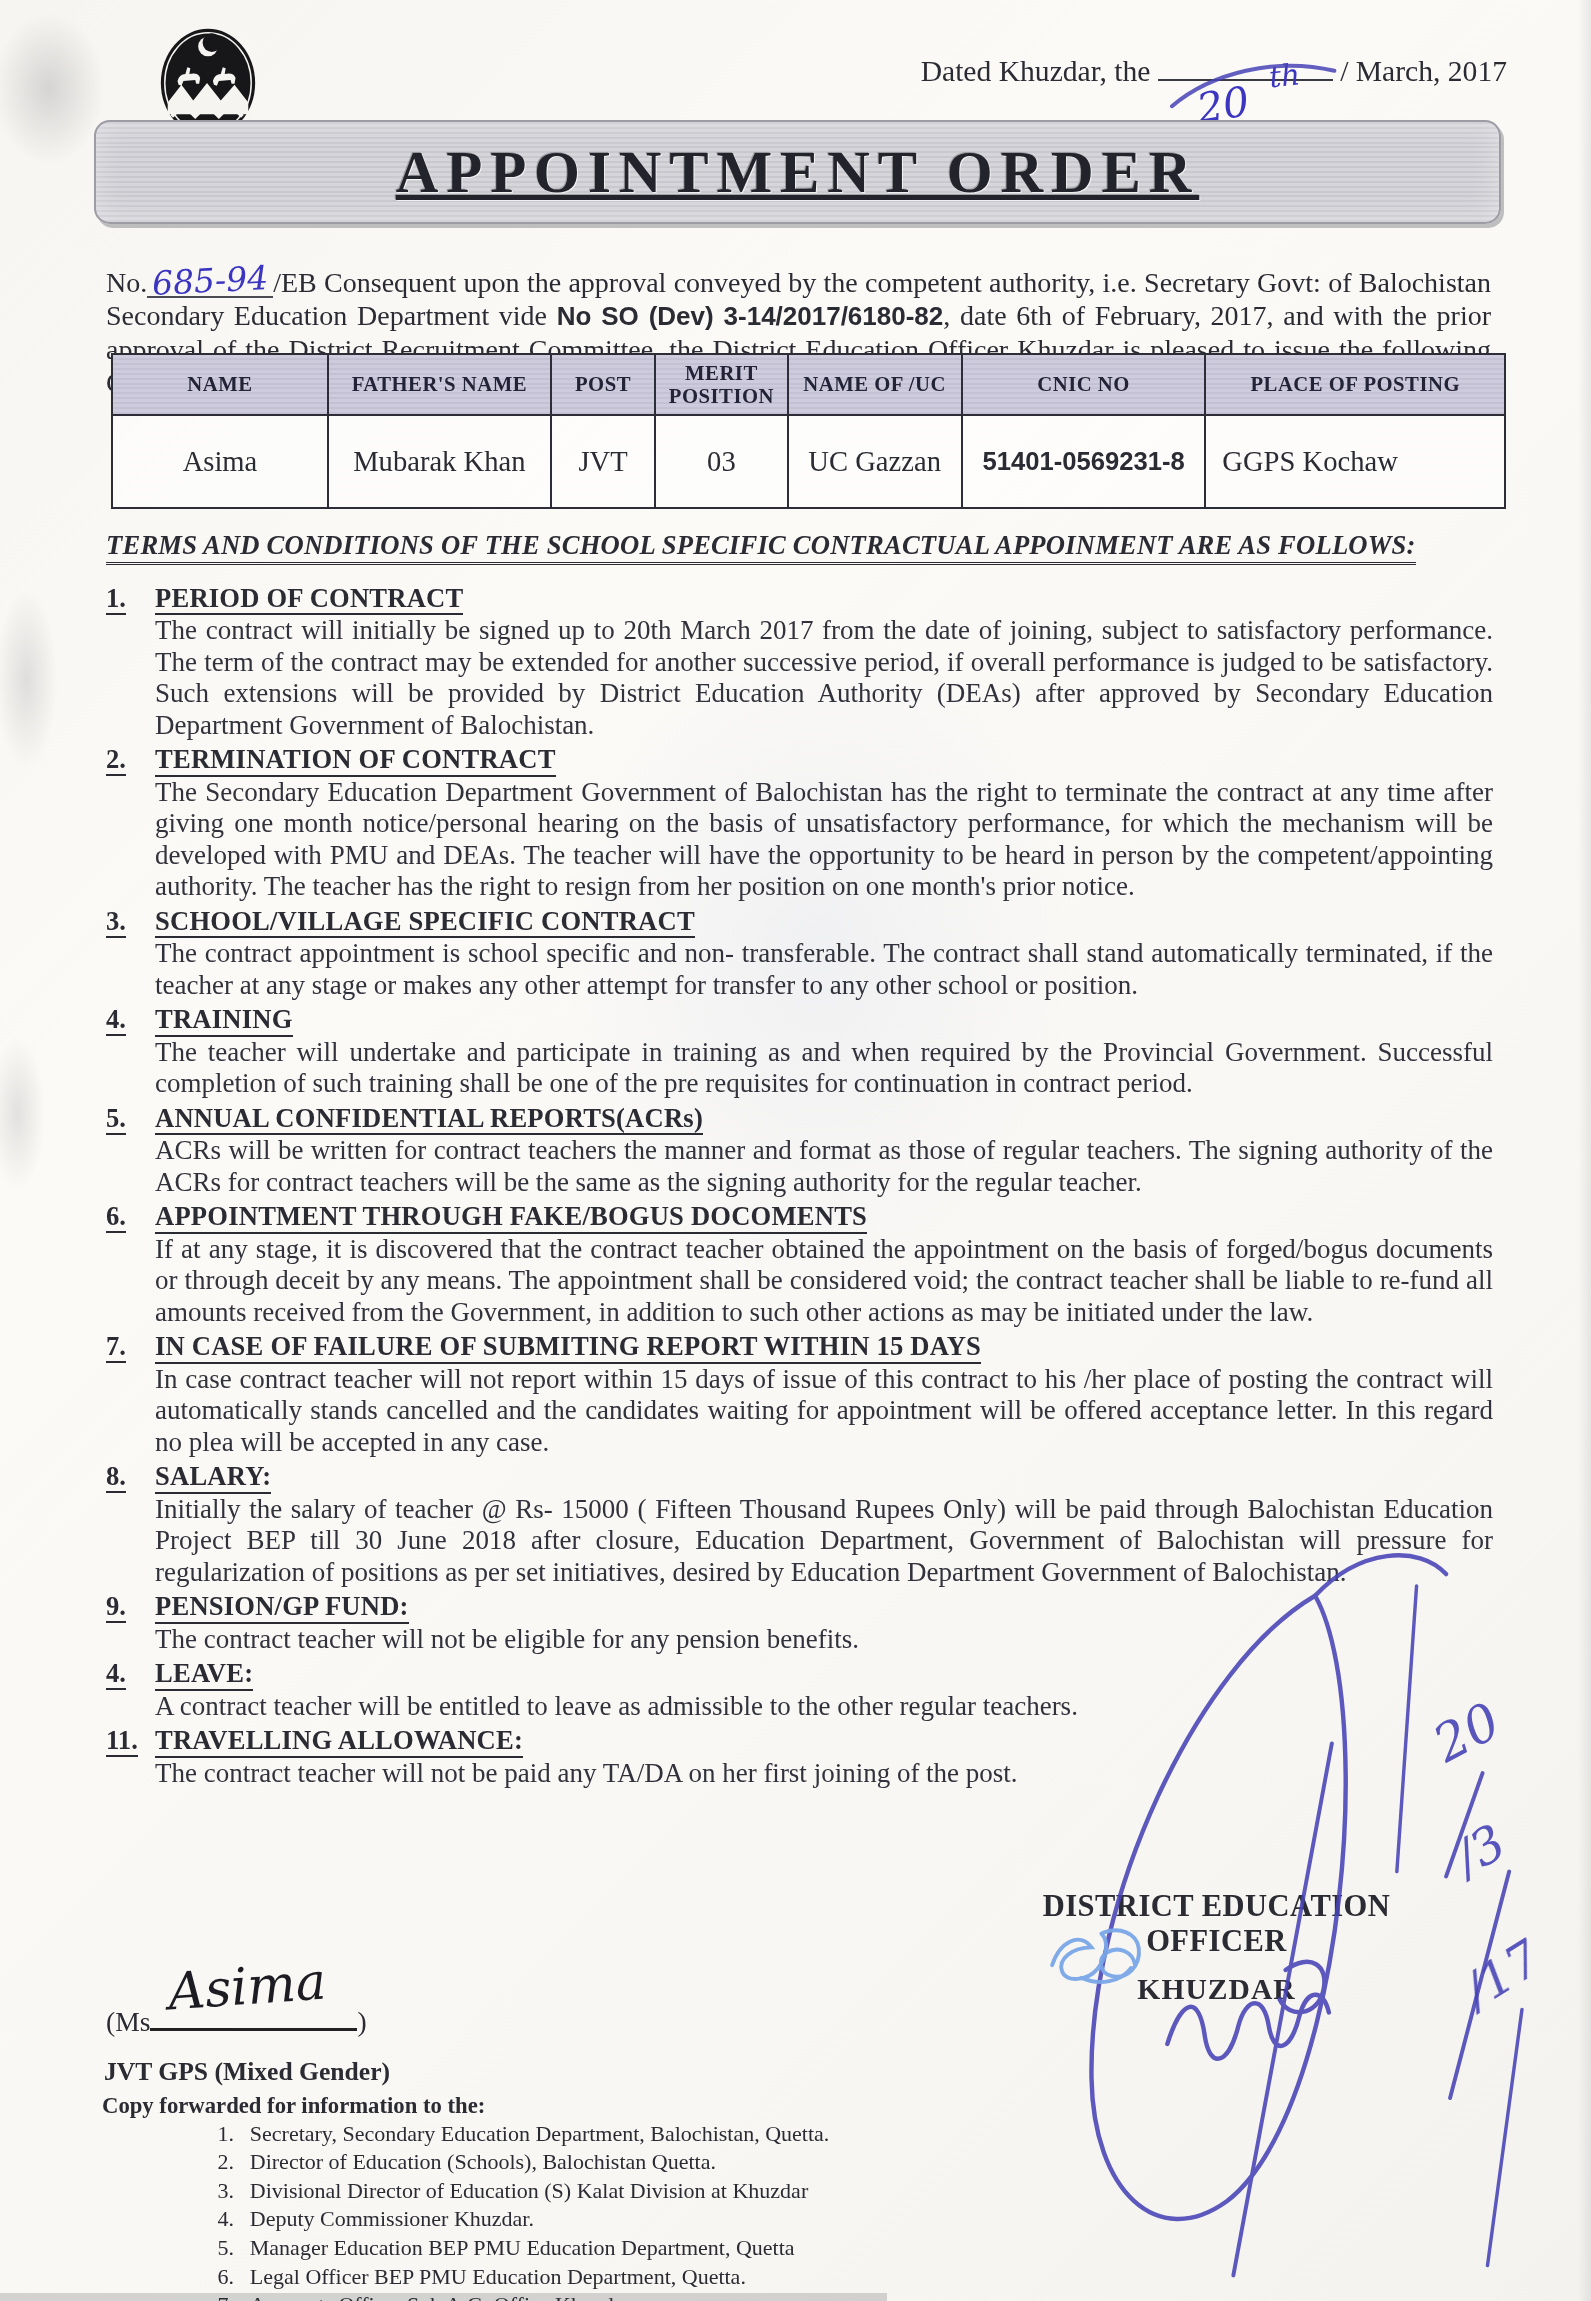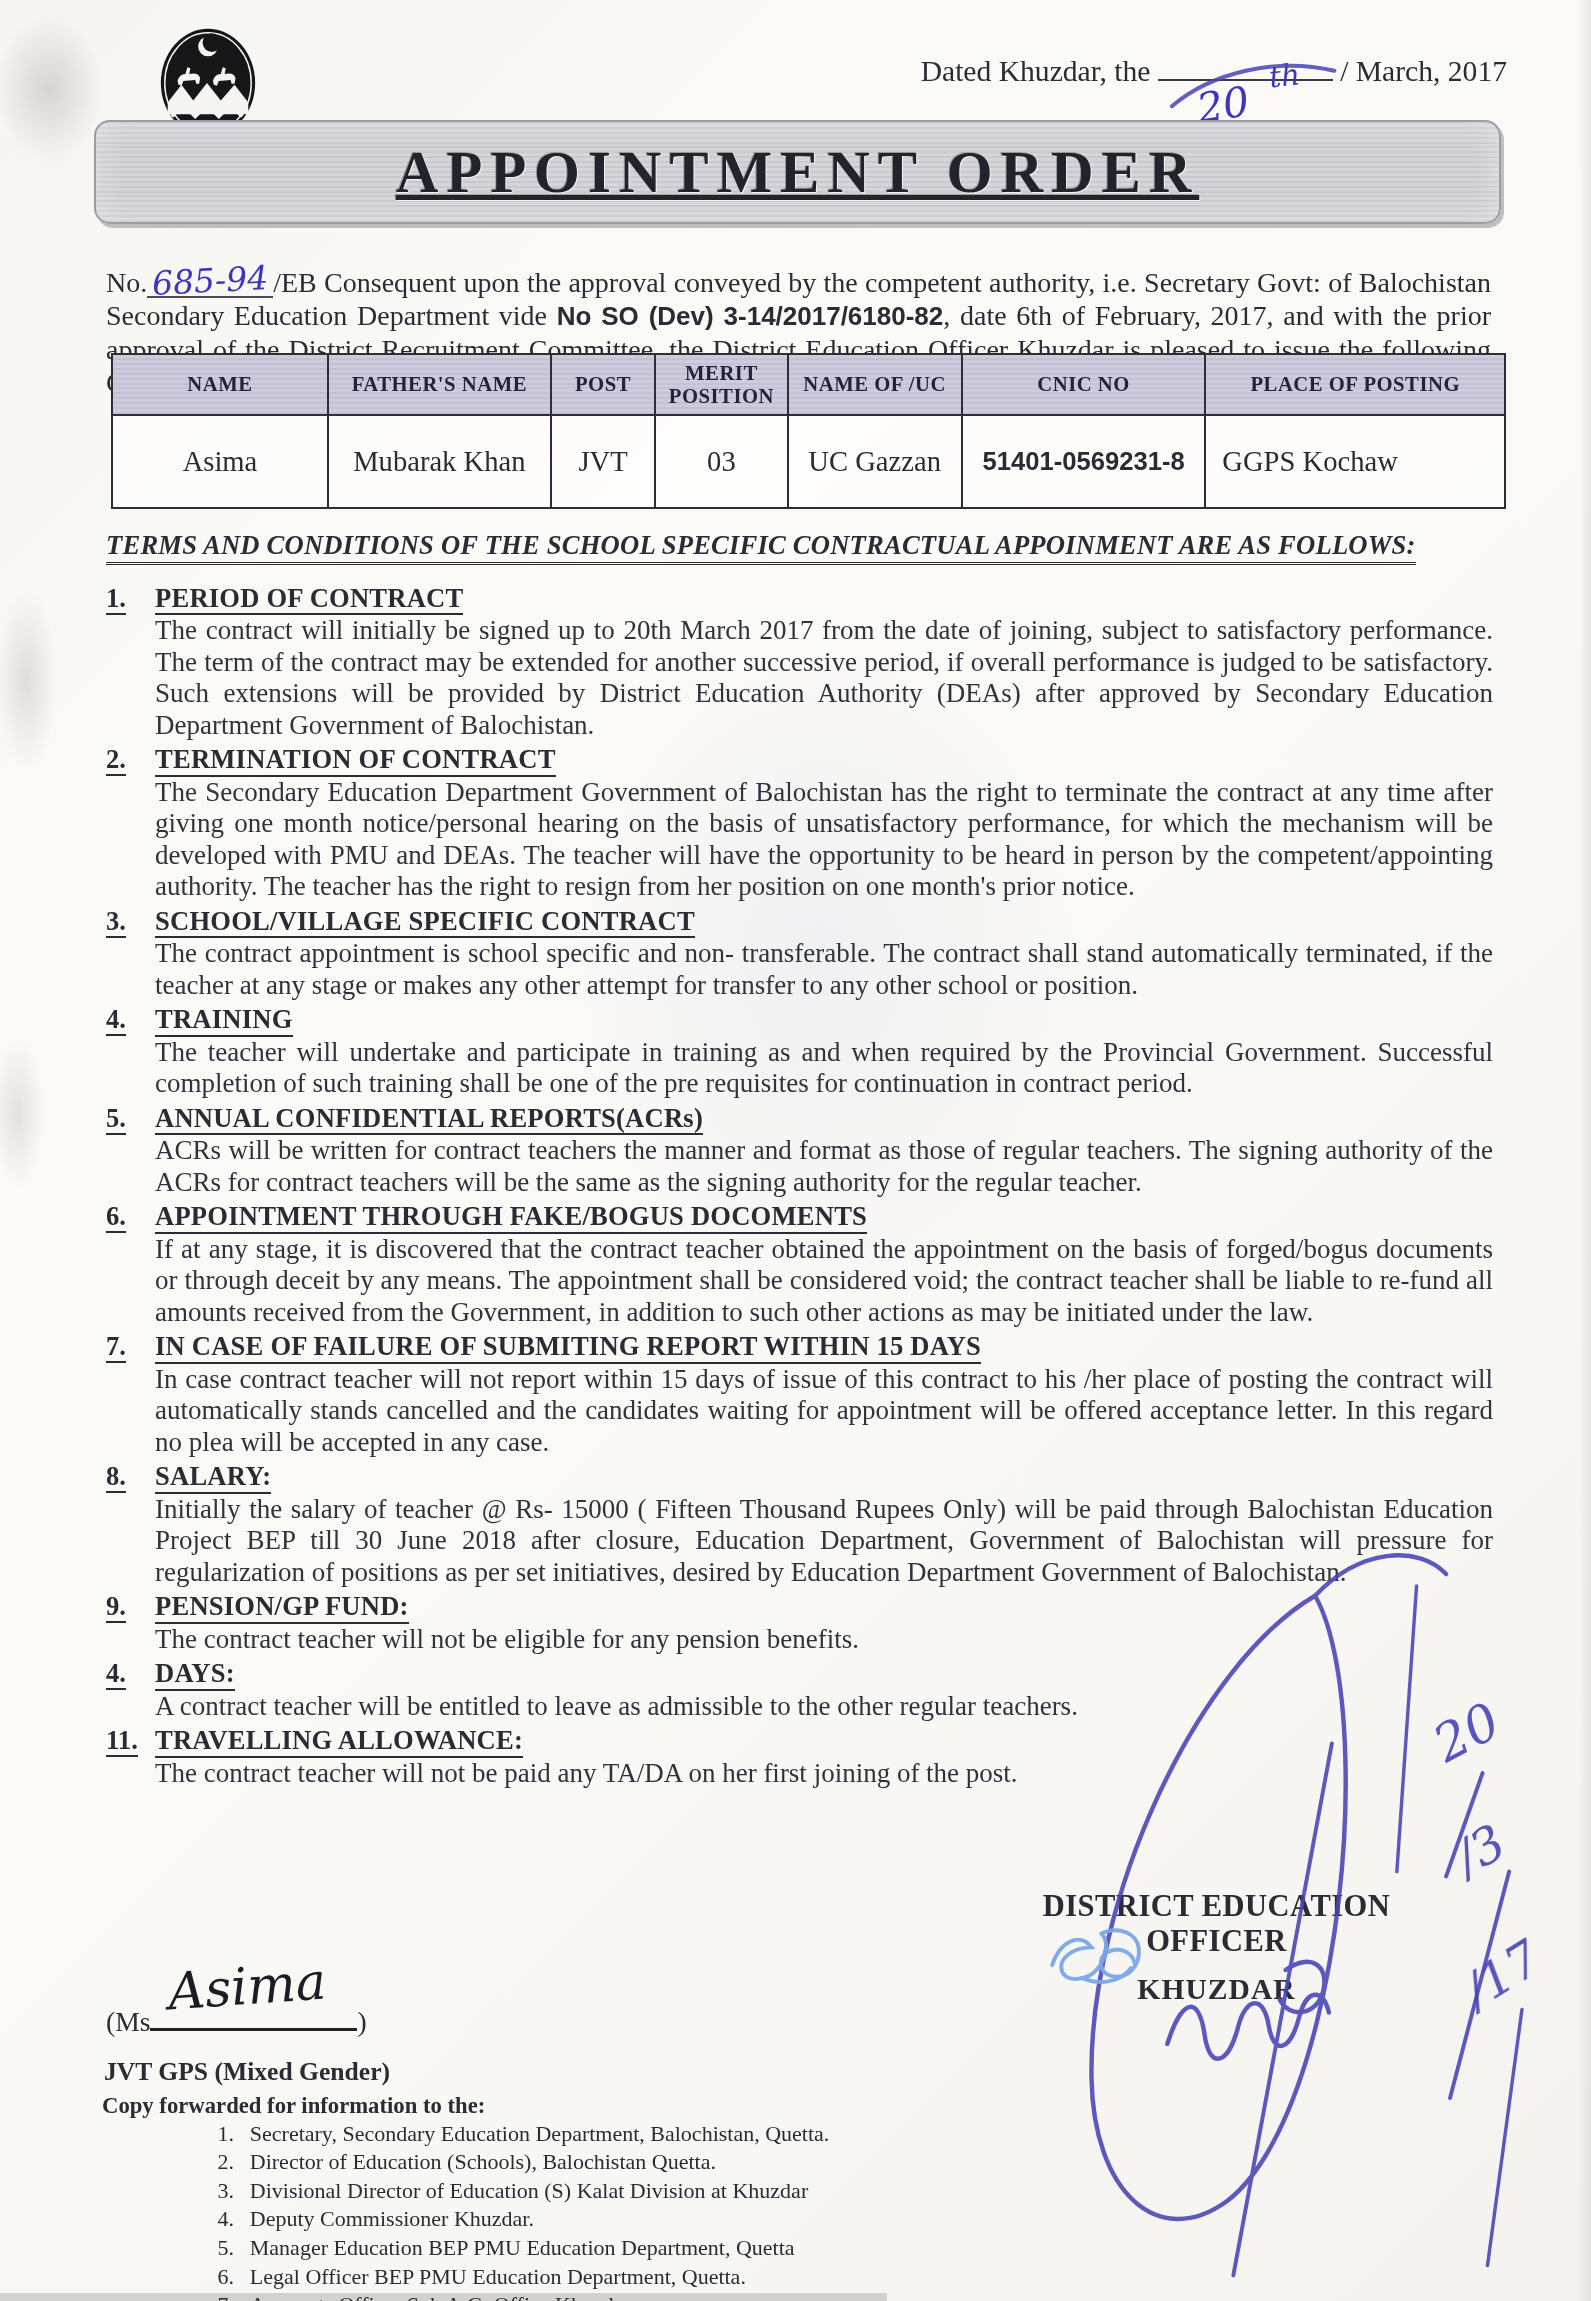--- a/index.html
+++ b/index.html
@@ -236,21 +236,21 @@
     <div class="term">
       <div class="tnum"><span>9.</span></div>
       <div class="tcontent">
         <span class="ttitle">PENSION/GP FUND:</span>
         <div class="tbody">The contract teacher will not be eligible for any pension benefits.</div>
       </div>
     </div>
     <div class="term">
       <div class="tnum"><span>4.</span></div>
       <div class="tcontent">
-        <span class="ttitle">DAYS:</span>
+        <span class="ttitle">LEAVE:</span>
         <div class="tbody">A contract teacher will be entitled to leave as admissible to the other regular teachers.</div>
       </div>
     </div>
     <div class="term">
       <div class="tnum"><span>11.</span></div>
       <div class="tcontent">
         <span class="ttitle">TRAVELLING ALLOWANCE:</span>
         <div class="tbody">The contract teacher will not be paid any TA/DA on her first joining of the post.</div>
       </div>
     </div>

